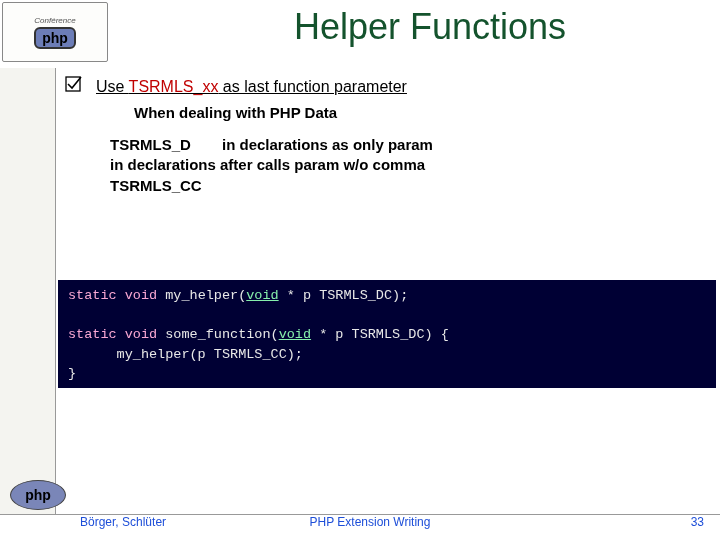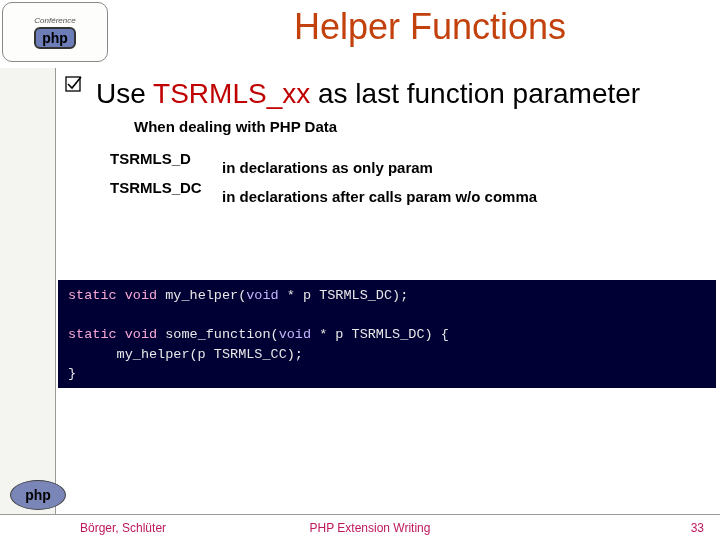--- a/index.html
+++ b/index.html
@@ -27,92 +27,93 @@
     width: 106px;
     height: 60px;
     border: 1px solid #888;
     background: #fdfdfb;
     font-size: 8px;
     color: #333;
     display: flex;
     flex-direction: column;
     align-items: center;
     justify-content: center;
-    border-radius: 10px;
+    border-radius: 2px;
   }
   .logo-top .conf { font-size: 8px; font-style: italic; color: #555; }
   .logo-top .php-badge {
     background: #6c7db7;
     color: #000;
     font-weight: bold;
     font-size: 14px;
     padding: 1px 6px;
     border-radius: 6px;
     border: 2px solid #333;
     margin-top: 2px;
   }
   .title {
     position: absolute;
     top: 6px;
     left: 160px;
     right: 20px;
     text-align: center;
     font-size: 36px;
     font-weight: normal;
-    color: #c2410c;
+    color: #14532d;
   }
   .content {
     position: absolute;
     left: 68px;
     top: 78px;
     right: 18px;
   }
   .check {
     position: absolute;
     left: -3px;
     top: -2px;
     width: 18px;
     height: 18px;
   }
   .check svg { display: block; }
   .headline {
-    font-size: 28px;
+    font-size: 16px;
     margin-left: 28px;
     margin-bottom: 8px;
     color: #000;
+    text-decoration: underline;
   }
   .headline .red { color: #c00000; }
   .sub {
     font-size: 15px;
     font-weight: bold;
     margin-left: 66px;
     margin-bottom: 14px;
   }
   .table {
     margin-left: 42px;
     font-size: 15px;
     font-weight: bold;
     line-height: 1.35;
   }
   .table-row { display: flex; }
   .col-macro { width: 112px; }
-  .col-desc { flex: 1; margin-top: 9px; }
+  .col-desc { flex: 1; }
   .code-block {
     position: absolute;
     left: 58px;
     top: 280px;
     right: 4px;
     background: #000034;
     color: #e8e8e8;
     font-family: "Courier New", monospace;
     font-size: 13.5px;
     padding: 6px 10px 4px 10px;
     line-height: 1.45;
   }
-  .kw-void { color: #c4b5fd; }
+  .kw-void { color: #86efac; text-decoration: underline; }
   .kw-static { color: #f9a8d4; }
   .code-block pre { white-space: pre; font-family: inherit; }
   .php-logo-bottom {
     position: absolute;
     left: 10px;
     bottom: 30px;
     width: 56px;
     height: 30px;
     background: #7a86b8;
     border-radius: 50%;
@@ -127,23 +128,23 @@
   }
   .footer {
     position: absolute;
     left: 0;
     right: 0;
     bottom: 0;
     height: 26px;
     border-top: 1px solid #999;
     background: #fff;
     font-size: 12px;
-    color: #be185d;
+    color: #1d4ed8;
     display: flex;
-    align-items: center;
+    align-items: flex-start;
   }
   .footer-left { position: absolute; left: 80px; }
   .footer-center { width: 100%; text-align: center; padding-left: 20px; }
   .footer-right { position: absolute; right: 16px; }
 </style>
 </head>
 <body>
 
 <div class="left-strip"></div>
 
@@ -164,24 +165,24 @@
   <div class="headline">
     <span>Use </span><span class="red">TSRMLS_xx</span><span> as last function parameter</span>
   </div>
   <div class="sub">When dealing with PHP Data</div>
   <div class="table">
     <div class="table-row">
       <div class="col-macro">TSRMLS_D</div>
       <div class="col-desc">in declarations as only param</div>
     </div>
     <div class="table-row">
-      <div class="col-macro">TSRMLS_DC</div>
       <div class="col-desc">in declarations after calls param w/o comma</div>
     </div>
     <div class="table-row">
+      <div class="col-macro">TSRMLS_CC</div>
     </div>
   </div>
 </div>
 
 <div class="code-block">
 <pre><span class="kw-static">static void</span><span> my_helper(</span><span class="kw-void">void</span><span> * p TSRMLS_DC);</span>
 
 <span class="kw-static">static void</span><span> some_function(</span><span class="kw-void">void</span><span> * p TSRMLS_DC) {</span>
 <span>      my_helper(p TSRMLS_CC);</span>
 <span>}</span></pre>

